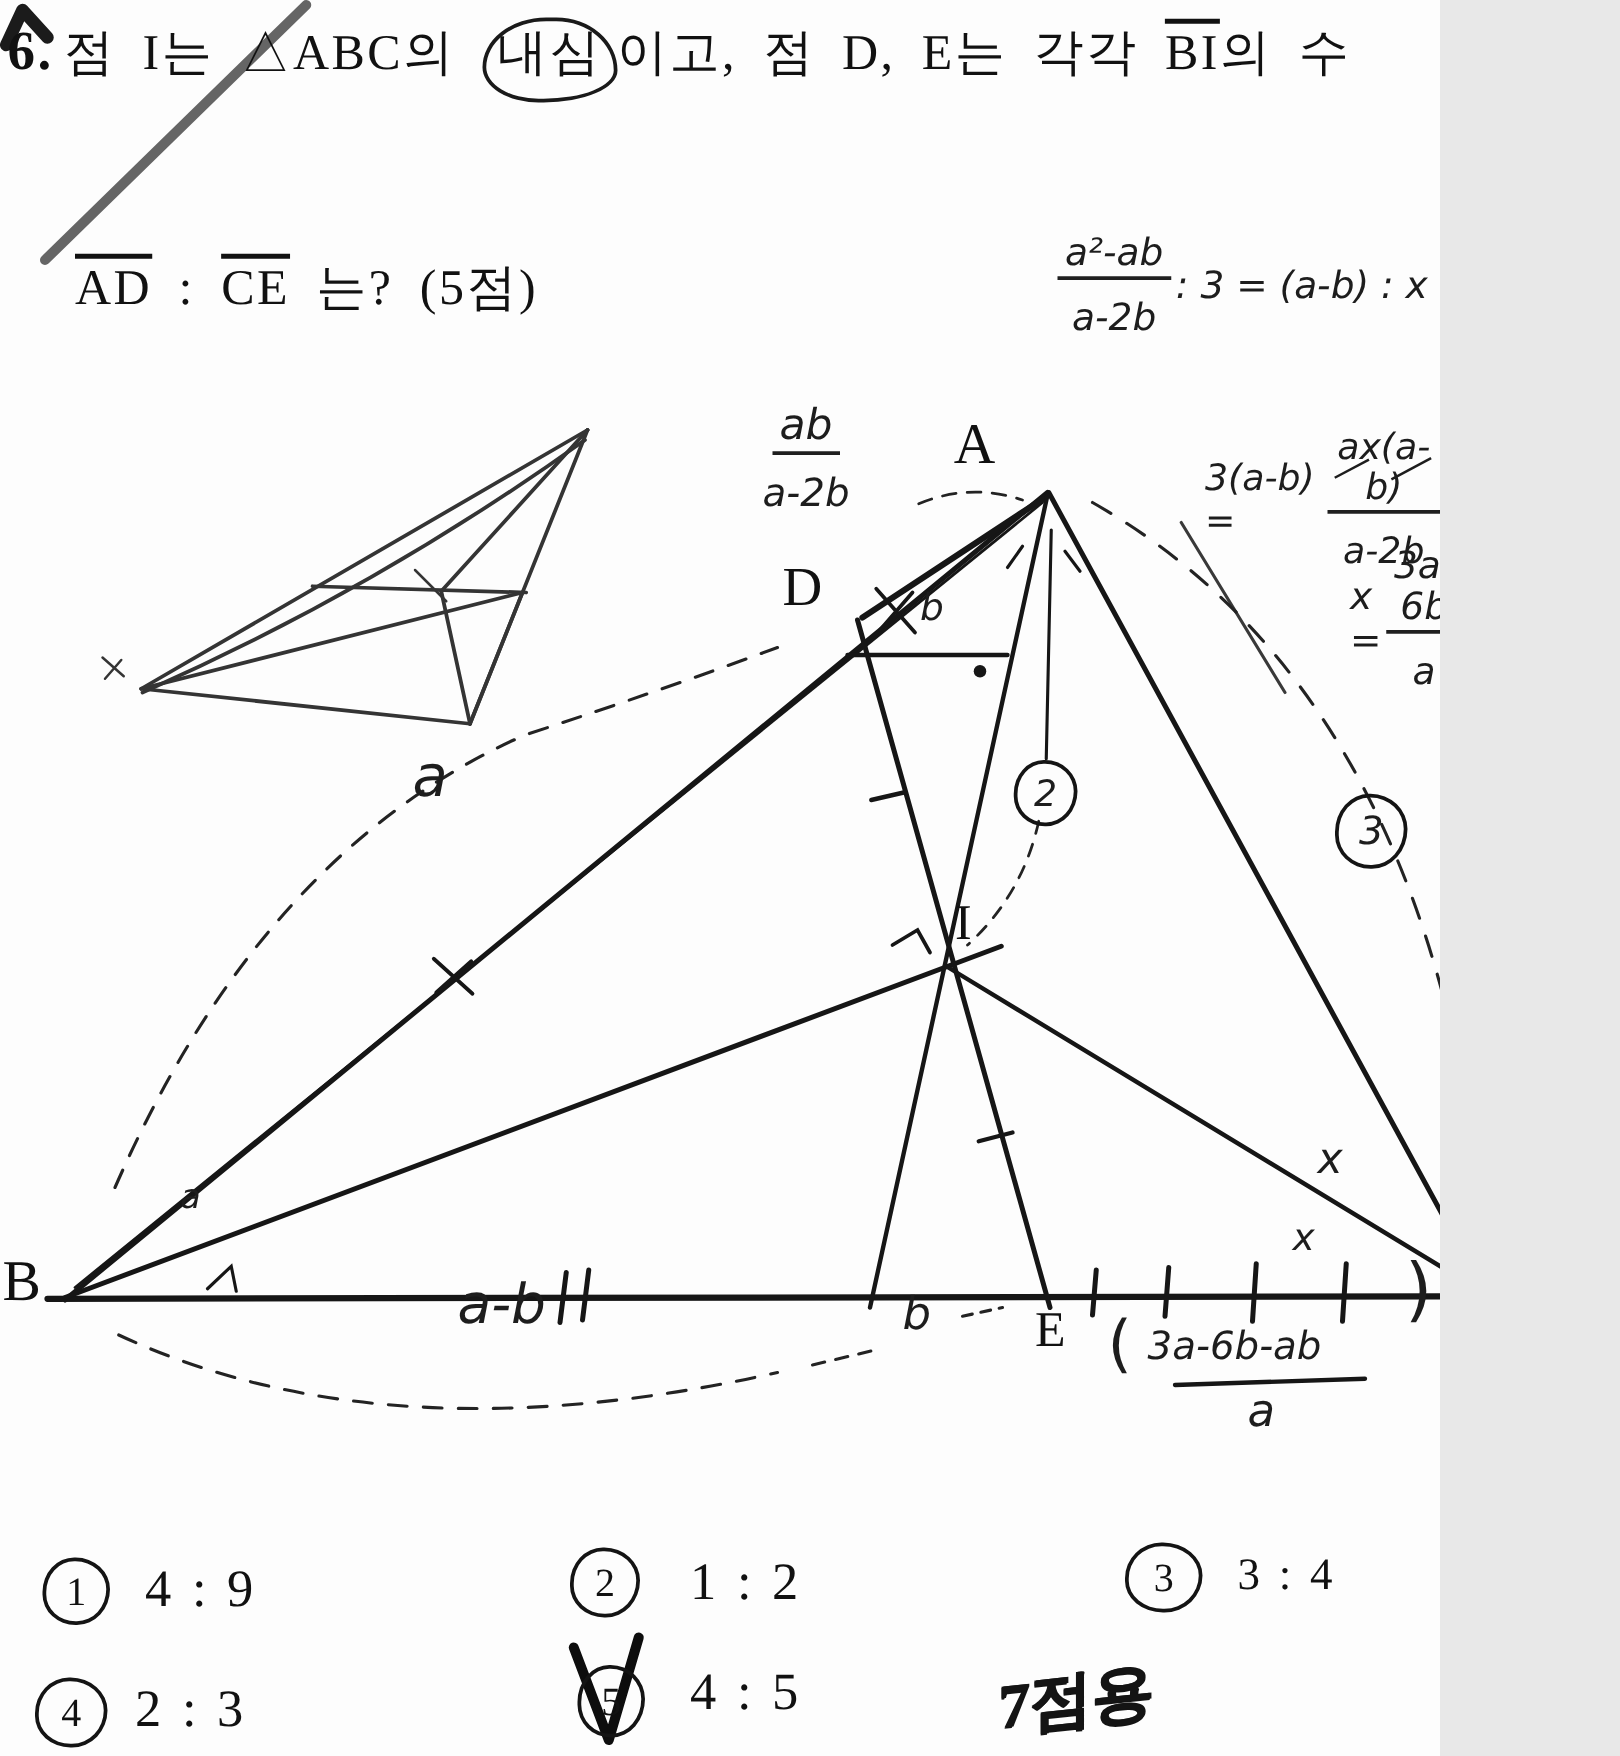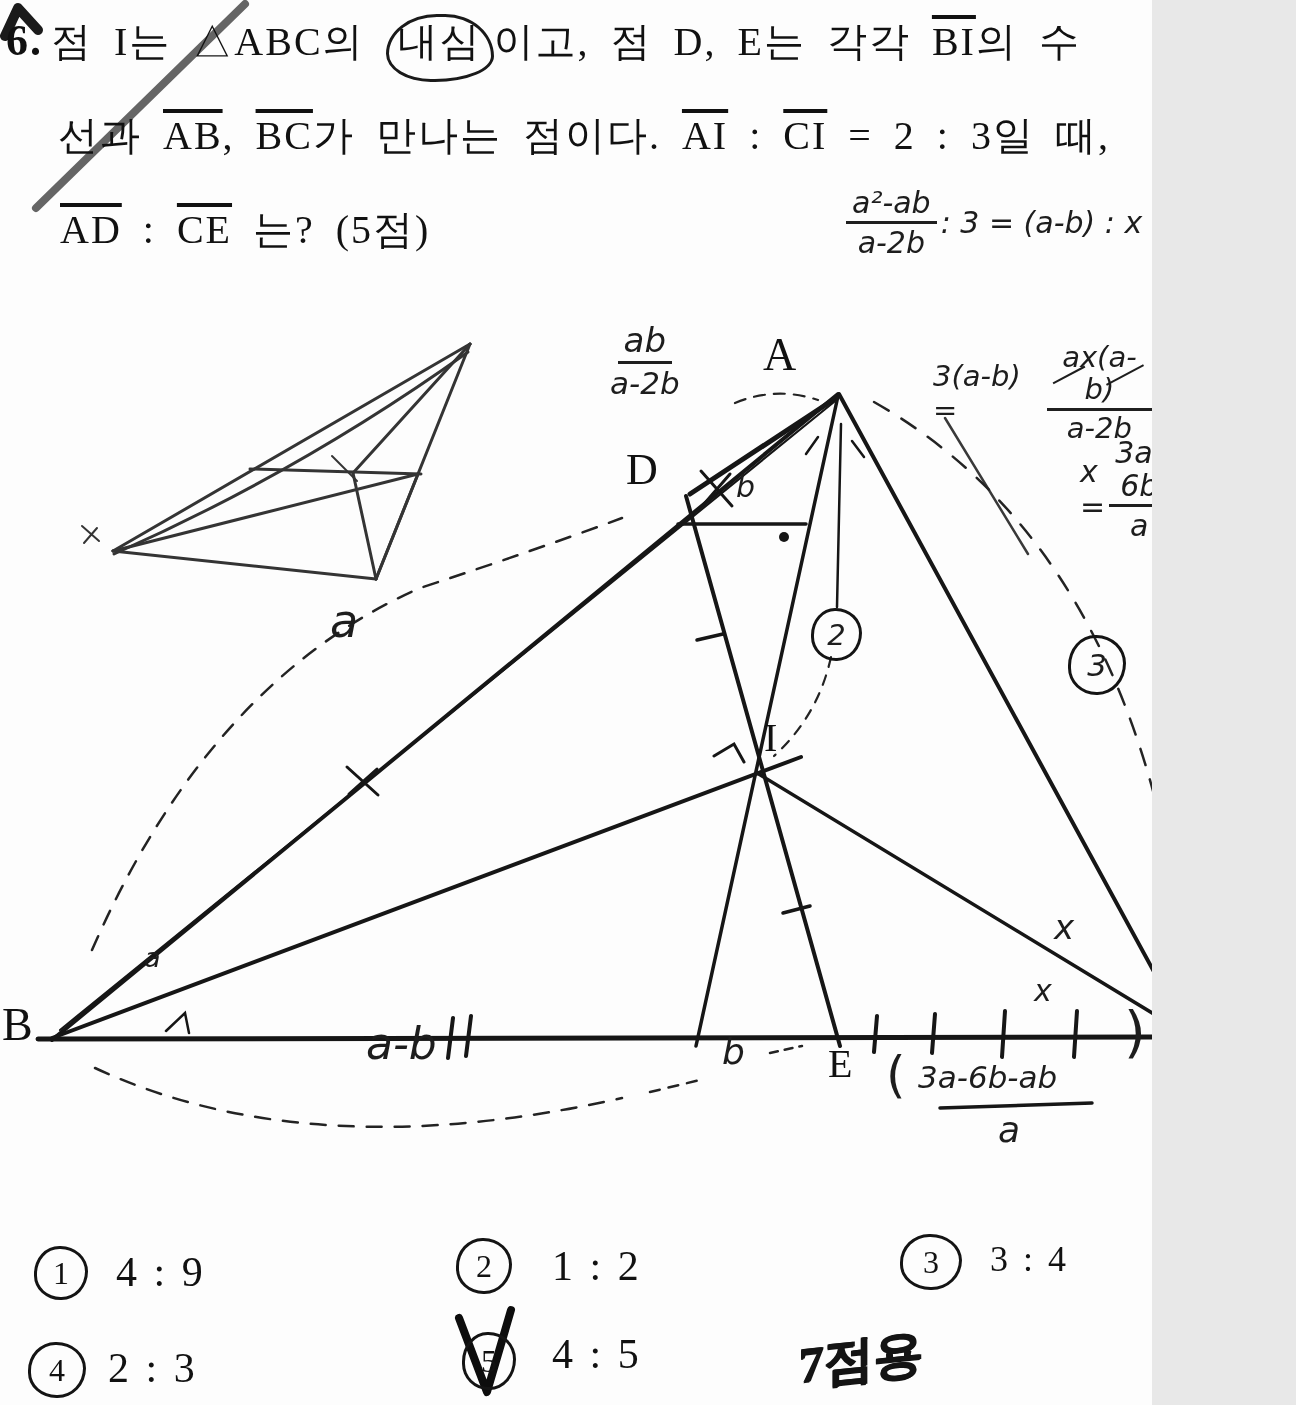--- a/index.html
+++ b/index.html
@@ -8,21 +8,21 @@
   svg.ink{position:absolute;left:0;top:0}
   .pline{position:absolute;white-space:pre;font-size:40px;letter-spacing:2px;word-spacing:9px;line-height:1.2}
   .qnum{font-size:44px;font-weight:700;margin-right:8px}
   .ol{text-decoration:overline}
   .circleword{display:inline-block;border:3px solid #1a1a1a;padding:1px 9px 13px 9px;margin-bottom:-13px;
               border-radius:50% 48% 58% 44% / 62% 66% 40% 44%}
   .lbl{position:absolute;line-height:1}
   .hand{font-family:"DejaVu Sans",sans-serif;font-style:italic;color:#1d1d1d}
   .frac{display:inline-flex;flex-direction:column;align-items:center;line-height:1.1;text-align:center}
   .frac .fnum{border-bottom:3px solid #1f1f1f;padding:0 6px 2px}
-  .frac .fden{padding-top:2px}
+  .frac .fden{padding-top:14px}
   .note{position:absolute;display:flex;align-items:center;gap:4px;color:#1d1d1d}
   .cancel{position:relative}
   .cancel::before{content:"";position:absolute;left:4%;width:34%;top:48%;border-top:2.5px solid #1d1d1d;transform:rotate(-28deg)}
   .cancel::after{content:"";position:absolute;right:6%;width:40%;top:48%;border-top:2.5px solid #1d1d1d;transform:rotate(-28deg)}
   .cnum{position:absolute;border:3px solid #141414;border-radius:48% 52% 50% 50%/52% 48% 54% 46%;
         display:flex;align-items:center;justify-content:center;background:transparent}
   .ratio{position:absolute;font-weight:400;letter-spacing:3px;white-space:pre}
   .scribble{position:absolute;font-weight:700;transform:rotate(-6deg) skewX(-6deg);
             text-shadow:1.5px 0 0 #141414,0 1px 0 #141414;color:#141414}
 </style>
@@ -86,33 +86,32 @@
       <path d="M735,403 Q776,386 818,400" stroke-width="2.2" stroke-dasharray="11 9"></path>
       <path d="M770,1053 L802,1046" stroke-width="2.5" stroke-dasharray="8 7"></path>
       <path d="M945,418 L1028,554" stroke-width="2.5" opacity="0.9"></path>
     </g>
 
     <path d="M459,1318 L487,1392 L511,1310" stroke="#0d0d0d" stroke-width="8" fill="none" stroke-linecap="round" stroke-linejoin="round"></path>
   </svg>
 
   <div class="pline" style="left:6px;top:14px"><span class="qnum">6.</span><span>점 I는 △ABC의 </span><span class="circleword">내심</span><span>이고, 점 D, E는 각각 </span><span class="ol">BI</span><span>의 수</span></div>
 
-  <div class="pline" style="left:58px;top:112px"><span>선과 </span><span class="ol">AB</span><span>, </span><span class="ol">BC</span><span>가 만나는 점이다. </span><span class="ol">AI</span><span> : </span><span class="ol">CI</span><span> = 2 : 3일 때,</span></div>
 
   <div class="pline" style="left:60px;top:206px"><span class="ol">AD</span><span> : </span><span class="ol">CE</span><span> 는? (5점)</span></div>
 
   <div class="note hand" style="left:846px;top:186px;font-size:30px">
     <span class="frac">
         <span class="fnum">a²-ab</span>
         <span class="fden">a-2b</span>
       </span>
     <span>: 3 = (a-b) : x</span>
   </div>
 
-  <div class="note hand" style="left:933px;top:342px;font-size:29px">
+  <div class="note hand" style="left:964px;top:342px;font-size:29px">
     <span>3(a-b) =</span>
     <span class="frac">
         <span class="fnum cancel">ax(a-b)</span>
         <span class="fden">a-2b</span>
       </span>
   </div>
 
   <div class="note hand" style="left:1080px;top:436px;font-size:30px">
     <span>x =</span>
     <span class="frac">

